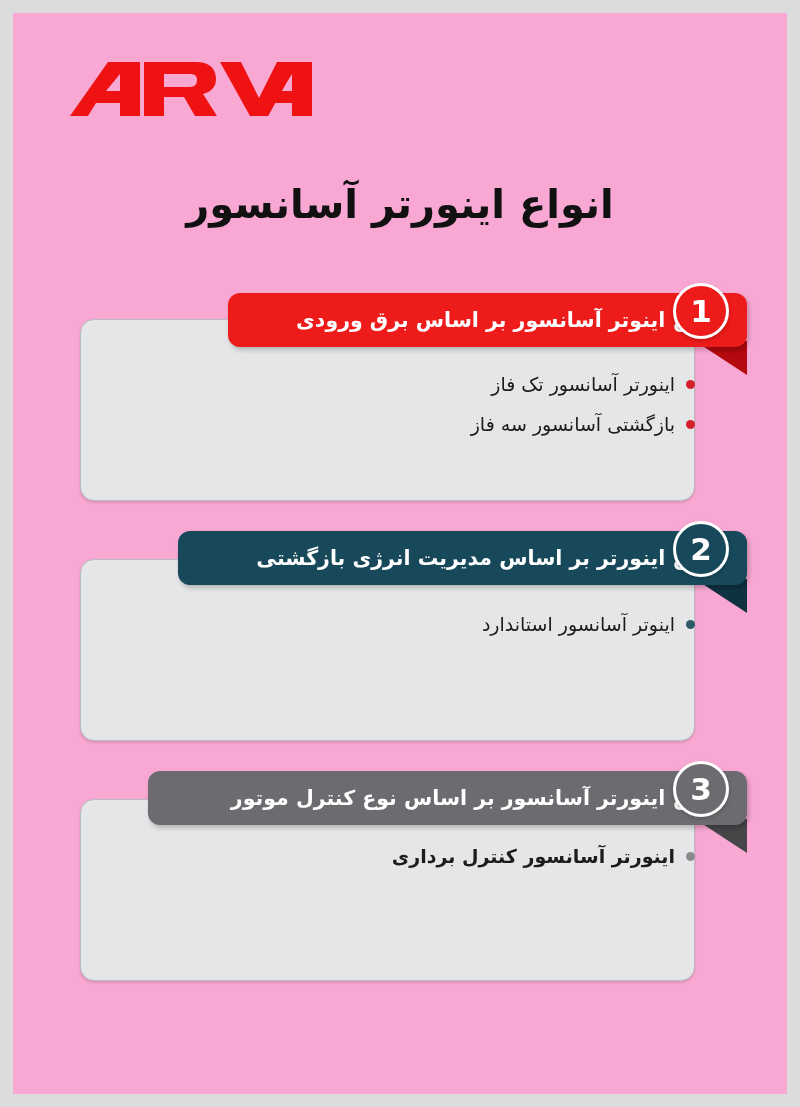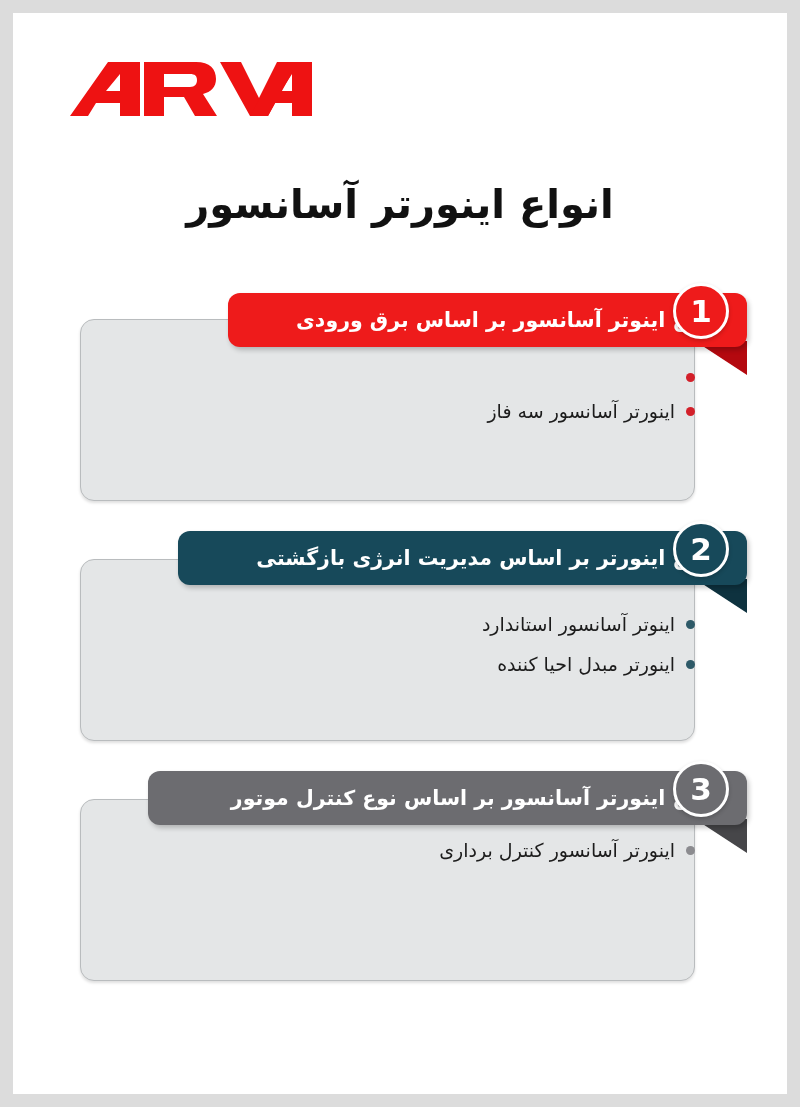--- a/index.html
+++ b/index.html
@@ -11,21 +11,21 @@
     background: #dcdcdc;
     font-family: "DejaVu Sans", "Liberation Sans", sans-serif;
   }
 
   .page-frame {
     position: absolute;
     left: 13px;
     top: 13px;
     width: 774px;
     height: 1081px;
-    background: #ffffff;
+    background: #f9a8d4;
     overflow: hidden;
   }
 
   
   .logo-wrap {
     position: absolute;
     left: 57px;
     top: 45px;
     width: 250px;
     height: 62px;
@@ -129,21 +129,21 @@
   
   .bullet-list {
     position: absolute;
     right: 92px;
     direction: rtl;
     list-style: none;
     z-index: 5;
   }
   .list-1 { top: 80px; }
   .list-2 { top: 88px; }
-  .list-3 { top: 74px; }
+  .list-3 { top: 80px; font-weight: bold; }
 
   .bullet-item {
     display: flex;
     flex-direction: row;
     align-items: center;
     justify-content: flex-start;
     font-size: 19px;
     color: #1c1c1c;
     margin-bottom: 18px;
     direction: rtl;
@@ -195,24 +195,25 @@
       <span>انواع اینوتر آسانسور بر اساس برق ورودی</span>
     </div>
 
     <div class="badge badge-1">
       <span>1</span>
     </div>
 
     <ul class="bullet-list list-1">
       <li class="bullet-item">
         <span class="bullet-dot dot-red"></span>
+        <span>اینورتر آسانسور تک فاز</span>
       </li>
       <li class="bullet-item">
         <span class="bullet-dot dot-red"></span>
-        <span>اینورتر آسانسور سه فاز</span>
+        <span>بازگشتی آسانسور سه فاز</span>
       </li>
     </ul>
   </div>
 
   <div class="section section-2">
     <div class="card card-2"></div>
 
     <div class="ribbon-fold fold-2">
       <svg width="52" height="34" viewBox="0 0 52 34">
         <polygon points="0,0 52,0 52,34" fill="#0e323f"></polygon>
@@ -225,24 +226,20 @@
 
     <div class="badge badge-2">
       <span>2</span>
     </div>
 
     <ul class="bullet-list list-2">
       <li class="bullet-item">
         <span class="bullet-dot dot-teal"></span>
         <span>اینوتر آسانسور استاندارد</span>
       </li>
-      <li class="bullet-item">
-        <span class="bullet-dot dot-teal"></span>
-        <span>اینورتر مبدل احیا کننده</span>
-      </li>
     </ul>
   </div>
 
   <div class="section section-3">
     <div class="card card-3"></div>
 
     <div class="ribbon-fold fold-3">
       <svg width="52" height="34" viewBox="0 0 52 34">
         <polygon points="0,0 52,0 52,34" fill="#464649"></polygon>
       </svg>

